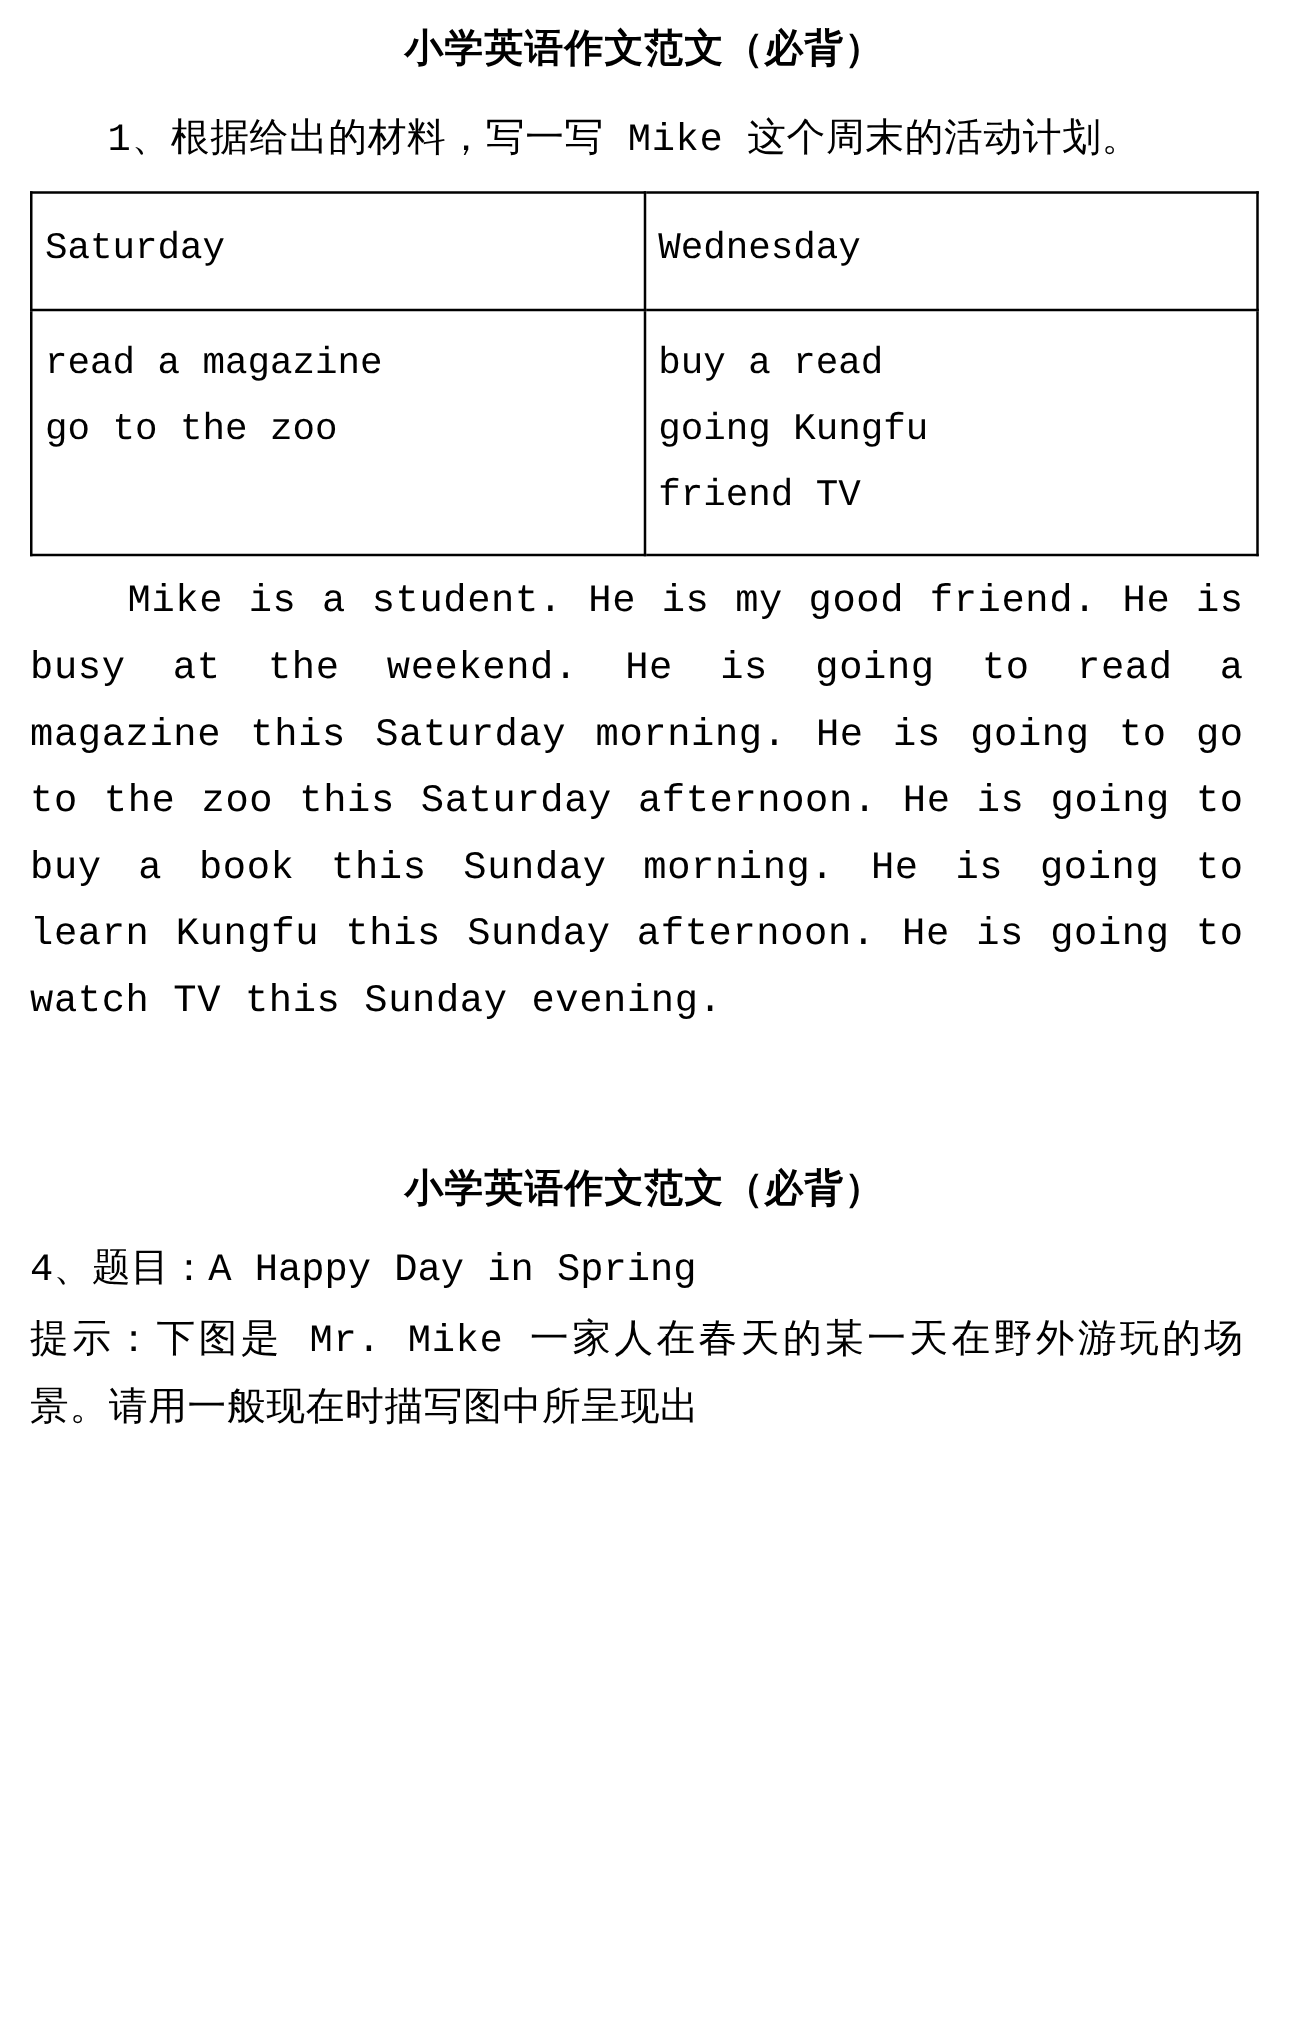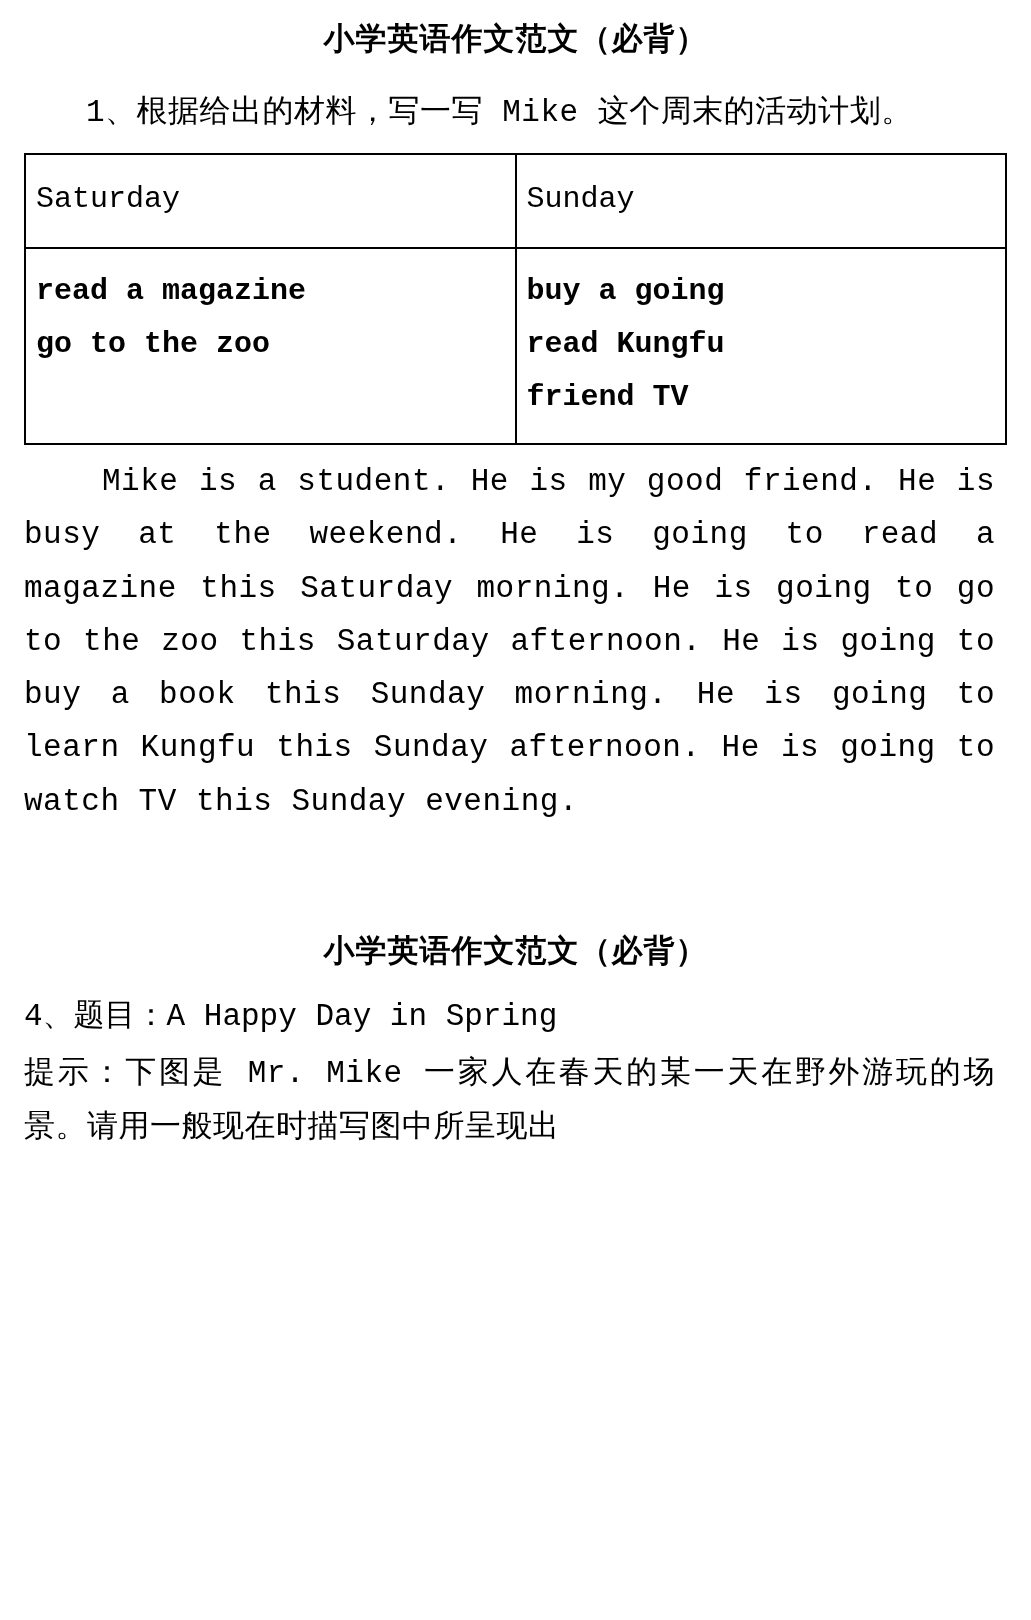--- a/index.html
+++ b/index.html
@@ -54,21 +54,20 @@
     font-family: "Liberation Mono", monospace;
     font-size: 30px;
     line-height: 1.78;
   }
   .plan-table td.head-cell {
     padding: 18px 14px 20px 10px;
   }
   .cell-line {
     display: block;
     white-space: pre;
-    font-weight: bold;
   }
   .spacer {
     height: 96px;
   }
   .section-title {
     text-align: center;
     font-family: "Liberation Sans", sans-serif;
     font-weight: bold;
     font-size: 31px;
     letter-spacing: 1px;
@@ -88,30 +87,30 @@
 <div class="page">
 
   <h1 class="doc-title">小学英语作文范文（必背）</h1>
 
   <p class="para indent">1、根据给出的材料，写一写 Mike 这个周末的活动计划。</p>
 
   <table class="plan-table">
     <tbody>
       <tr>
         <td class="head-cell">Saturday</td>
-        <td class="head-cell">Sunday</td>
+        <td class="head-cell">Wednesday</td>
       </tr>
       <tr>
         <td>
           <span class="cell-line">read a magazine</span>
           <span class="cell-line">go to the zoo</span>
         </td>
         <td>
-          <span class="cell-line">buy a going</span>
-          <span class="cell-line">read Kungfu</span>
+          <span class="cell-line">buy a read</span>
+          <span class="cell-line">going Kungfu</span>
           <span class="cell-line">friend TV</span>
         </td>
       </tr>
     </tbody>
   </table>
 
   <p class="para body-indent">Mike is a student. He is my good friend. He is busy at the weekend. He is going to read a magazine this Saturday morning. He is going to go to the zoo this Saturday afternoon. He is going to buy a book this Sunday morning. He is going to learn Kungfu this Sunday afternoon. He is going to watch TV this Sunday evening.</p>
 
   <div class="spacer"></div>
 

